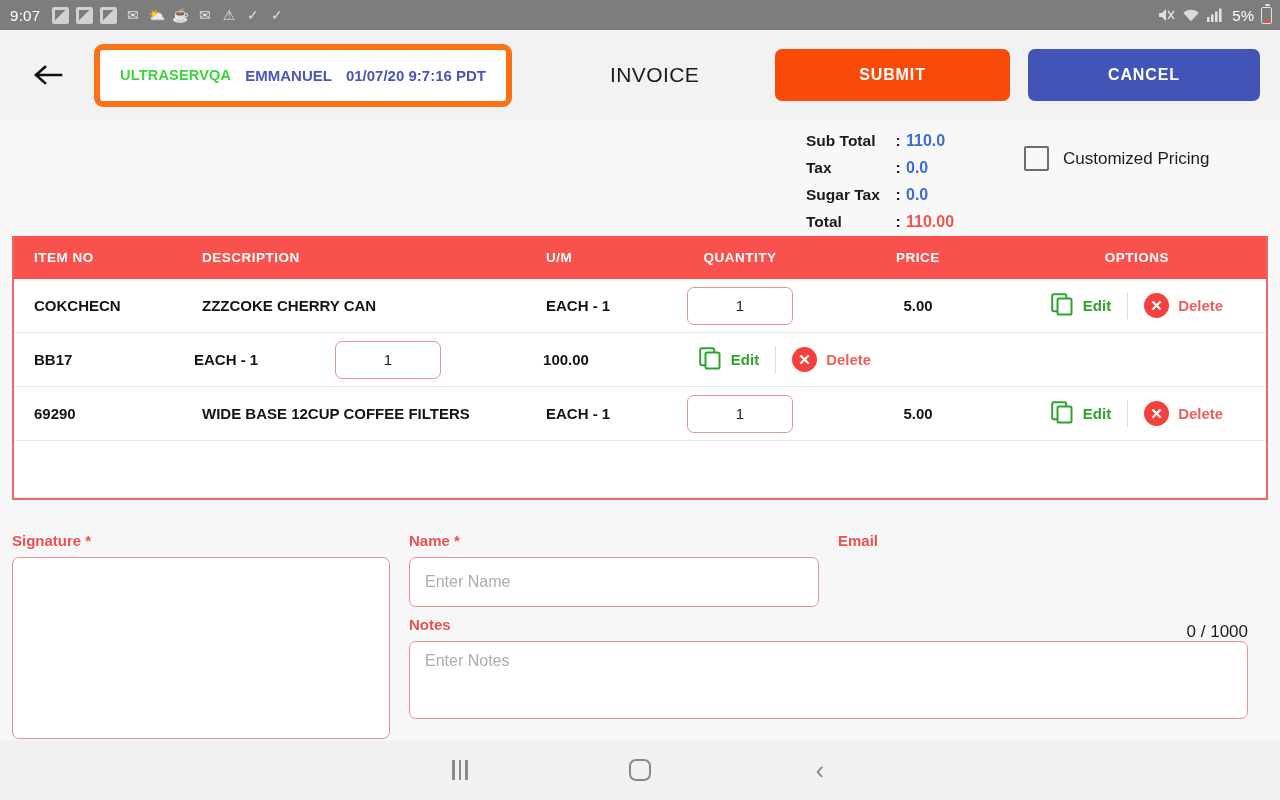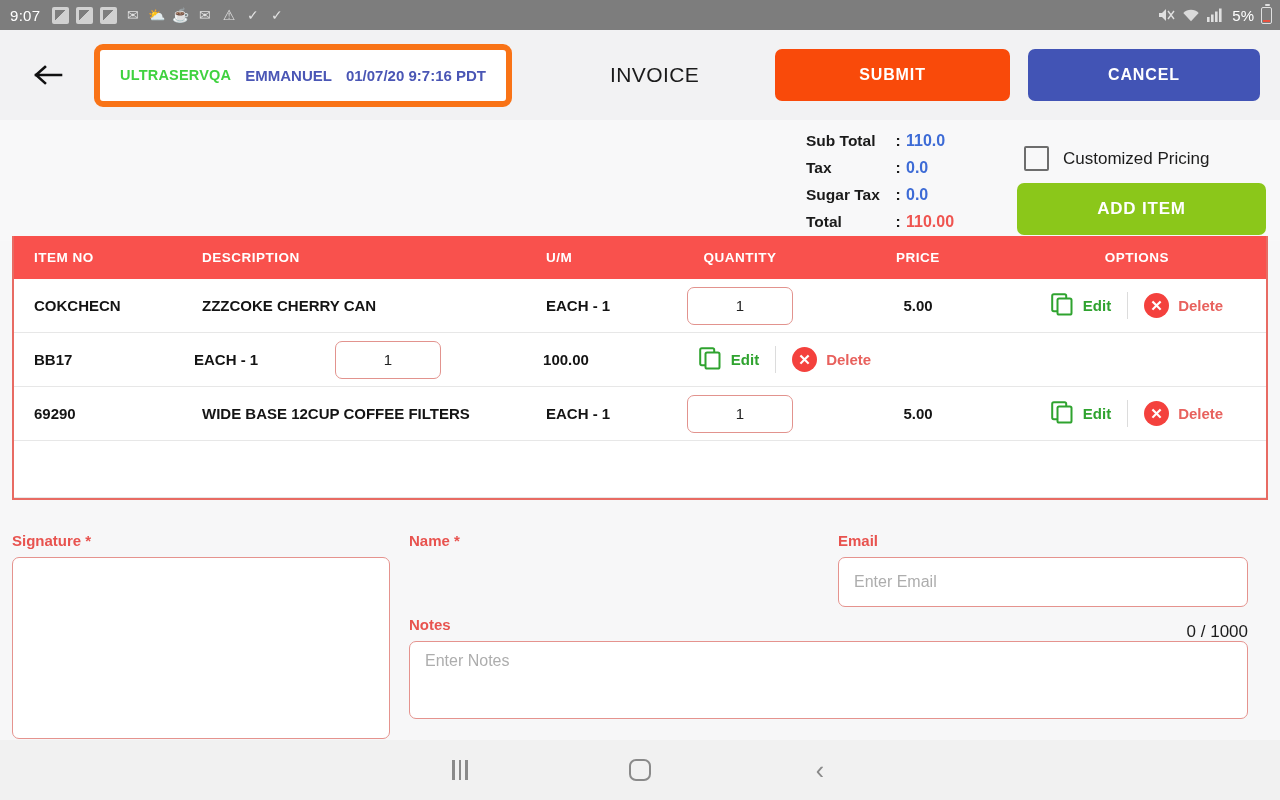--- a/index.html
+++ b/index.html
@@ -283,21 +283,20 @@
         <span class="tcolon">:</span>
         <span class="tval total">110.00</span>
       </div>
     </div>
 
     <div class="cp-wrap">
       <span class="cp-box"></span>
       <span class="cp-label">Customized Pricing</span>
     </div>
 
-    <button class="add-item">ADD ITEM</button>
   </div>
 
   <div class="table">
     <div class="thead">
       <div class="col-item">ITEM NO</div>
       <div class="col-desc">DESCRIPTION</div>
       <div class="col-um">U/M</div>
       <div class="col-qty">QUANTITY</div>
       <div class="col-price">PRICE</div>
       <div class="col-opt">OPTIONS</div>
@@ -384,25 +383,25 @@
   </div>
 
   <div class="form">
     <div class="sig-wrap">
       <div class="flabel">Signature *</div>
       <div class="sig-box"></div>
     </div>
 
     <div class="name-wrap">
       <div class="flabel">Name *</div>
+      <input class="txt-input" placeholder="Enter Name" style="">
     </div>
 
     <div class="email-wrap">
       <div class="flabel">Email</div>
-      <input class="txt-input" placeholder="Enter Email" style="">
     </div>
 
     <div class="notes-wrap">
       <div class="flabel">Notes</div>
       <div class="notes-counter">0 / 1000</div>
       <textarea class="notes-area" placeholder="Enter Notes" style=""></textarea>
     </div>
   </div>
 
   <div class="divider-line"></div>

